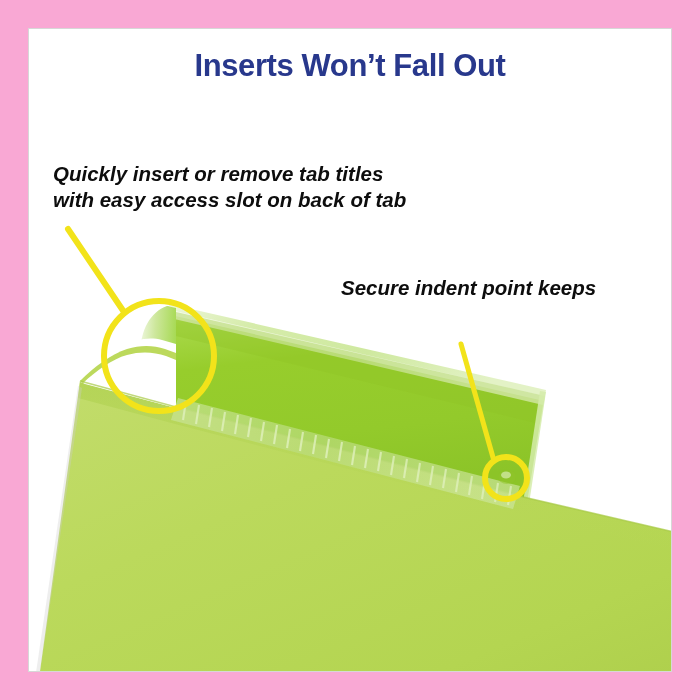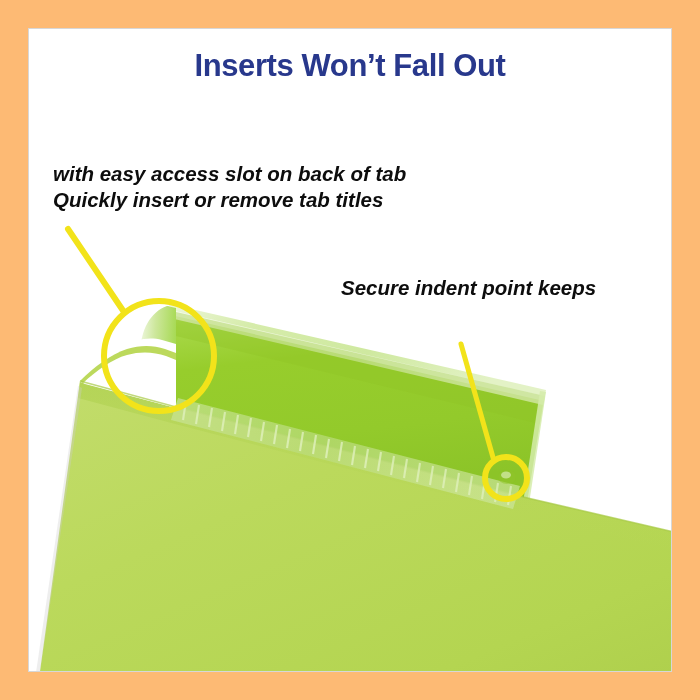--- a/index.html
+++ b/index.html
@@ -10,21 +10,21 @@
   body {
     width: 700px;
     height: 700px;
     overflow: hidden;
     font-family: "Liberation Sans", sans-serif;
   }
   #stage {
     position: relative;
     width: 700px;
     height: 700px;
-    background: #fdba74;
+    background: #f9a8d4;
   }
   
   #card-frame {
     position: absolute;
     left: 28px;
     top: 28px;
     width: 644px;
     height: 644px;
     border: 1px solid #d7d7d7;
     box-sizing: border-box;
@@ -247,21 +247,21 @@
 
         <line x1="461" y1="344" x2="494" y2="461" stroke="#f2e31a" stroke-width="5" stroke-linecap="round"></line>
         <circle cx="506" cy="478" r="21" fill="none" stroke="#f2e31a" stroke-width="6"></circle>
       </g>
     </svg>
   </div>
 
   <div id="headline">Inserts Won’t Fall Out</div>
 
   <div id="callout-left" class="callout">
+    <span class="line">Quickly insert or remove tab titles</span>
     <span class="line">with easy access slot on back of tab</span>
-    <span class="line">Quickly insert or remove tab titles</span>
   </div>
 
   <div id="callout-right" class="callout">
     <span class="line">Secure indent point keeps</span>
   </div>
 
 </div>
 
 </body></html>

